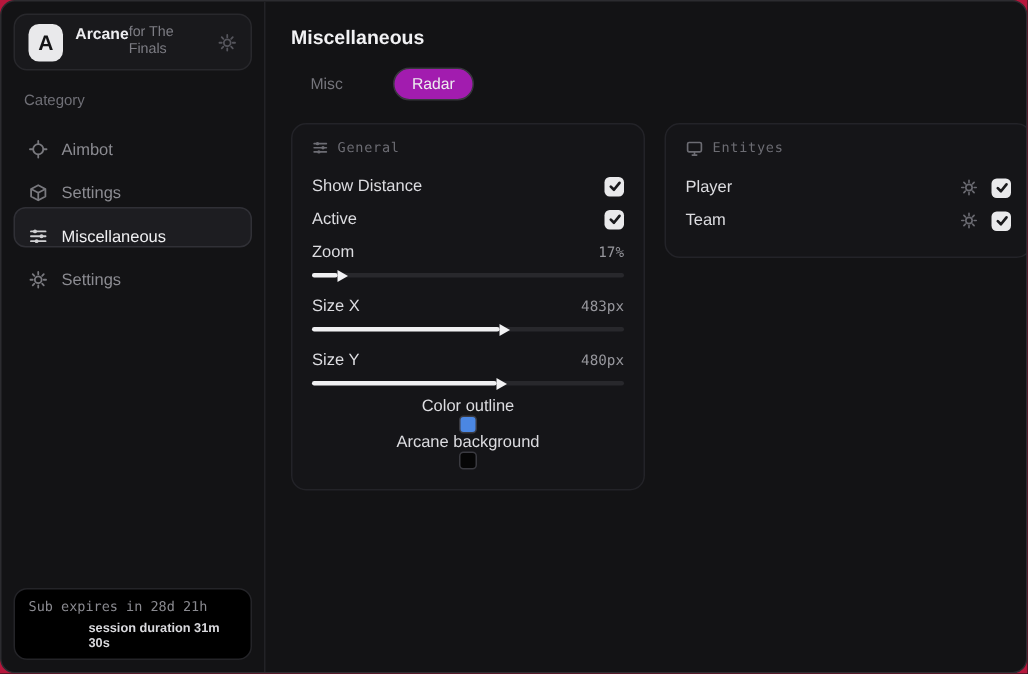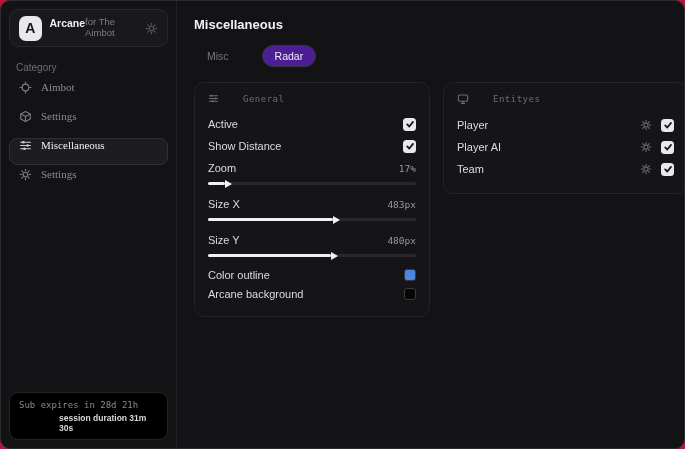--- a/index.html
+++ b/index.html
@@ -39,27 +39,26 @@
     font-weight:bold; font-size:14px;
     display:flex; align-items:center; justify-content:center;
   }
   .brand-text { display:flex; flex-direction:row; line-height:1.15; }
   .brand-name { font-size:10.5px; font-weight:700; color:#ededf0; }
   .brand-sub { font-size:9.5px; color:#7d7d84; }
   .brand-gear { margin-left:auto; color:#55555c; display:flex; }
   .category-label { margin:15px 7px 7px 7px; font-size:10px; color:#6f6f76; }
   .nav-item {
     height:27px; margin-bottom:2px;
-    display:flex; align-items:flex-start; gap:9px;
+    display:flex; align-items:flex-end; gap:9px;
     padding:0 9px;
     border:1px solid transparent;
     border-radius:8px;
     color:#8b8b91; font-size:11px;
     cursor:default;
-    font-family:Liberation Serif, serif;
   }
   .nav-item.active {
     background:#1d1d21;
     border-color:#303036;
     color:#f0f0f2;
   }
   .nav-item .ico { display:flex; color:inherit; opacity:.85; }
   .side-spacer { flex:1; }
   .sub-card {
     border:1px solid #242428;
@@ -74,32 +73,32 @@
   .sub-line2 { font-size:8.5px; font-weight:700; color:#d9d9dd;margin-left:40px; }
   
   .main { flex:1; padding:16px 17px; display:flex; flex-direction:column; }
   .page-title { font-size:13px; font-weight:700; color:#f2f2f4; }
   .tabs { margin-top:13px; display:flex; gap:20px; align-items:center; }
   .tab {
     padding:4px 12px; border-radius:999px;
     font-size:10.5px; color:#75757c;
     border:1px solid transparent;
   }
-  .tab.active { background:#4c1d95; border-color:#37373c; color:#ededef; }
+  .tab.active { background:#a21caf; border-color:#37373c; color:#ededef; }
   .panels { margin-top:15px; display:flex; gap:13px; align-items:flex-start; }
   .panel {
     background:#151518;
     border:1px solid #232328;
     border-radius:10px;
     padding:10px 13px 13px 13px;
   }
   .panel.general { width:236px; }
   .panel.entities { width:245px; }
   .panel-header {
-    display:flex; align-items:center; gap:24px;
+    display:flex; align-items:center; gap:6px;
     font-family:"DejaVu Sans Mono", monospace;
     font-size:9px; letter-spacing:.5px;
     color:#6c6c73; margin-bottom:9px;
   }
   .panel-header .ico { display:flex; color:#6c6c73; }
   .row {
     display:flex; align-items:center; justify-content:space-between;
     min-height:22px;
   }
   .row-label { font-size:11px; color:#dcdce0; }
@@ -123,21 +122,21 @@
     background:#f0f0f2; border-radius:2px;
   }
   .slider-thumb {
     position:absolute; right:-7px; top:50%;
     transform:translateY(-50%);
     width:0; height:0;
     border-top:4px solid transparent;
     border-bottom:4px solid transparent;
     border-left:7px solid #f2f2f4;
   }
-  .color-row { min-height:19px; }
+  .color-row { min-height:19px;flex-direction:column; }
   .swatch {
     width:12px; height:12px; border-radius:3px;
     border:1px solid #3a3a40;
   }
   .ent-right { display:flex; align-items:center; gap:9px; }
   .ent-gear { display:flex; color:#6a6a71; }
 </style>
 </head>
 <body>
 
@@ -172,21 +171,21 @@
 </svg>
 
 <div class="window">
 
   <div class="sidebar">
 
     <div class="brand-card">
       <div class="logo">A</div>
       <div class="brand-text">
         <span class="brand-name">Arcane</span>
-        <span class="brand-sub">for The Aimbot</span>
+        <span class="brand-sub">for The Finals</span>
       </div>
       <span class="brand-gear">
         <svg width="13" height="13" viewBox="0 0 12 12">
             <use href="#i-gear"></use>
           </svg>
       </span>
     </div>
 
     <div class="category-label">Category</div>
 
@@ -248,30 +247,30 @@
         <div class="panel-header">
           <span class="ico">
             <svg width="11" height="11" viewBox="0 0 12 12">
                 <use href="#i-sliders"></use>
               </svg>
           </span>
           <span>General</span>
         </div>
 
         <div class="row">
-          <span class="row-label">Active</span>
+          <span class="row-label">Show Distance</span>
           <span class="checkbox">
             <svg width="10" height="10" viewBox="0 0 10 10">
                 <use href="#i-check"></use>
               </svg>
           </span>
         </div>
 
         <div class="row">
-          <span class="row-label">Show Distance</span>
+          <span class="row-label">Active</span>
           <span class="checkbox">
             <svg width="10" height="10" viewBox="0 0 10 10">
                 <use href="#i-check"></use>
               </svg>
           </span>
         </div>
 
         <div class="row">
           <span class="row-label">Zoom</span>
           <span class="row-value">17%</span>
@@ -331,35 +330,20 @@
                 </svg>
             </span>
             <span class="checkbox">
               <svg width="10" height="10" viewBox="0 0 10 10">
                   <use href="#i-check"></use>
                 </svg>
             </span>
           </span>
         </div>
 
-        <div class="row">
-          <span class="row-label">Player AI</span>
-          <span class="ent-right">
-            <span class="ent-gear">
-              <svg width="12" height="12" viewBox="0 0 12 12">
-                  <use href="#i-gear"></use>
-                </svg>
-            </span>
-            <span class="checkbox">
-              <svg width="10" height="10" viewBox="0 0 10 10">
-                  <use href="#i-check"></use>
-                </svg>
-            </span>
-          </span>
-        </div>
 
         <div class="row">
           <span class="row-label">Team</span>
           <span class="ent-right">
             <span class="ent-gear">
               <svg width="12" height="12" viewBox="0 0 12 12">
                   <use href="#i-gear"></use>
                 </svg>
             </span>
             <span class="checkbox">

